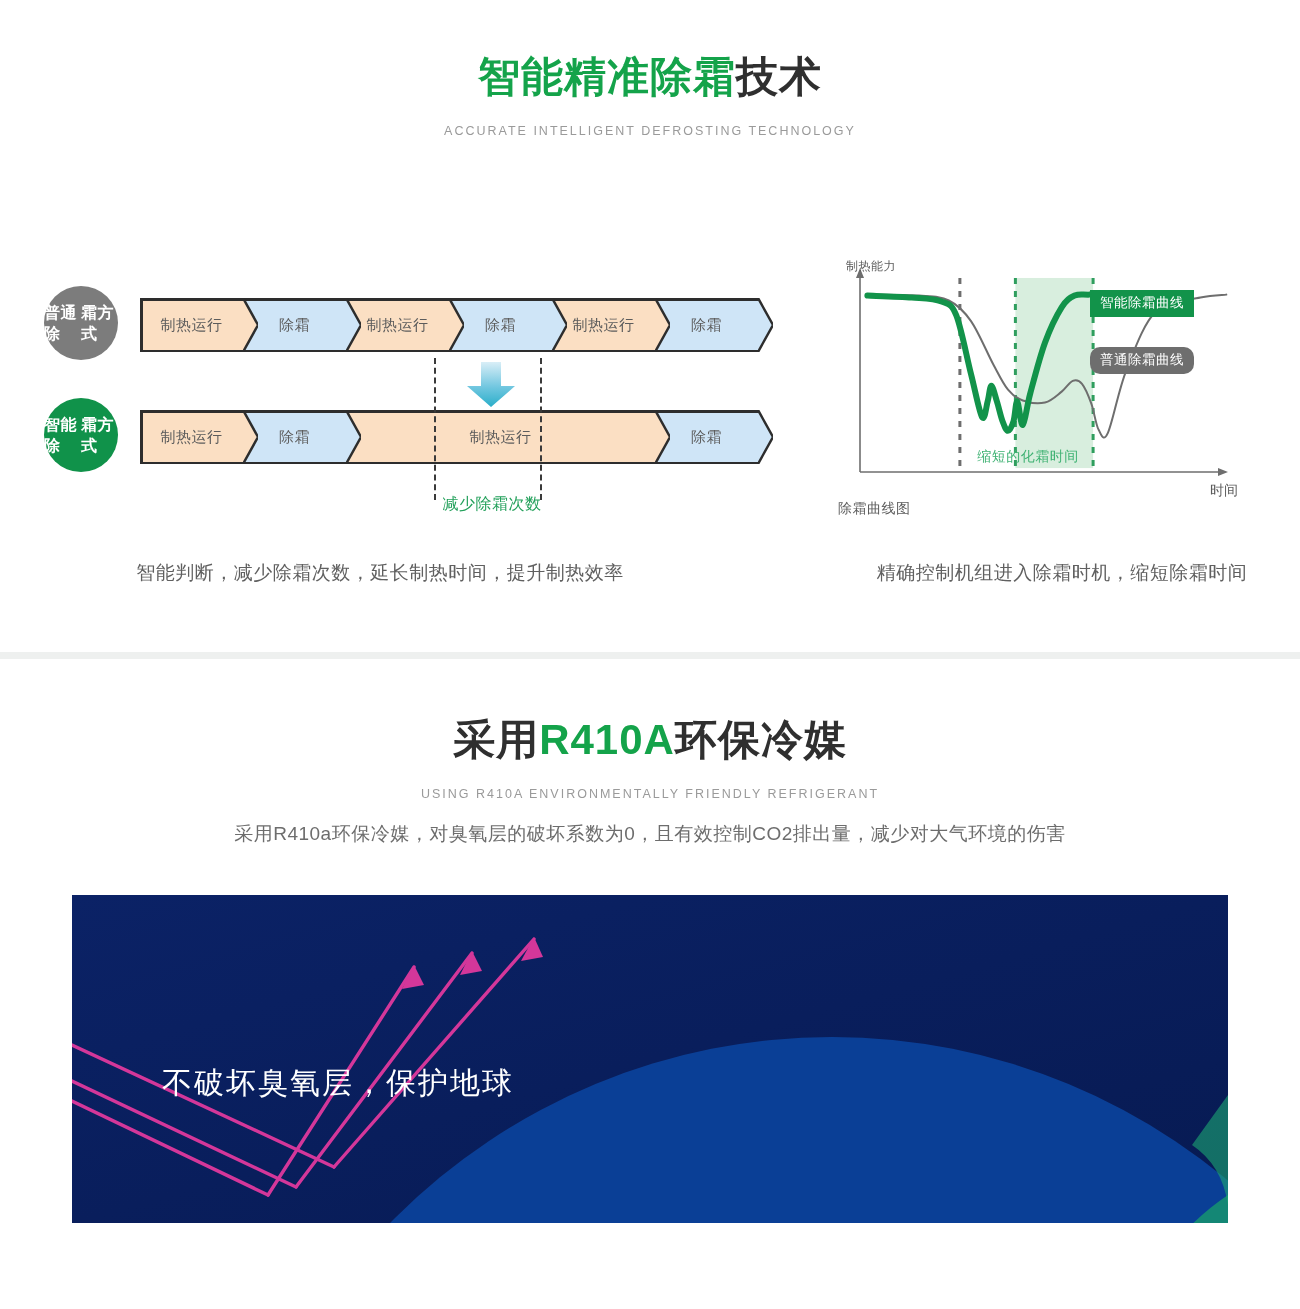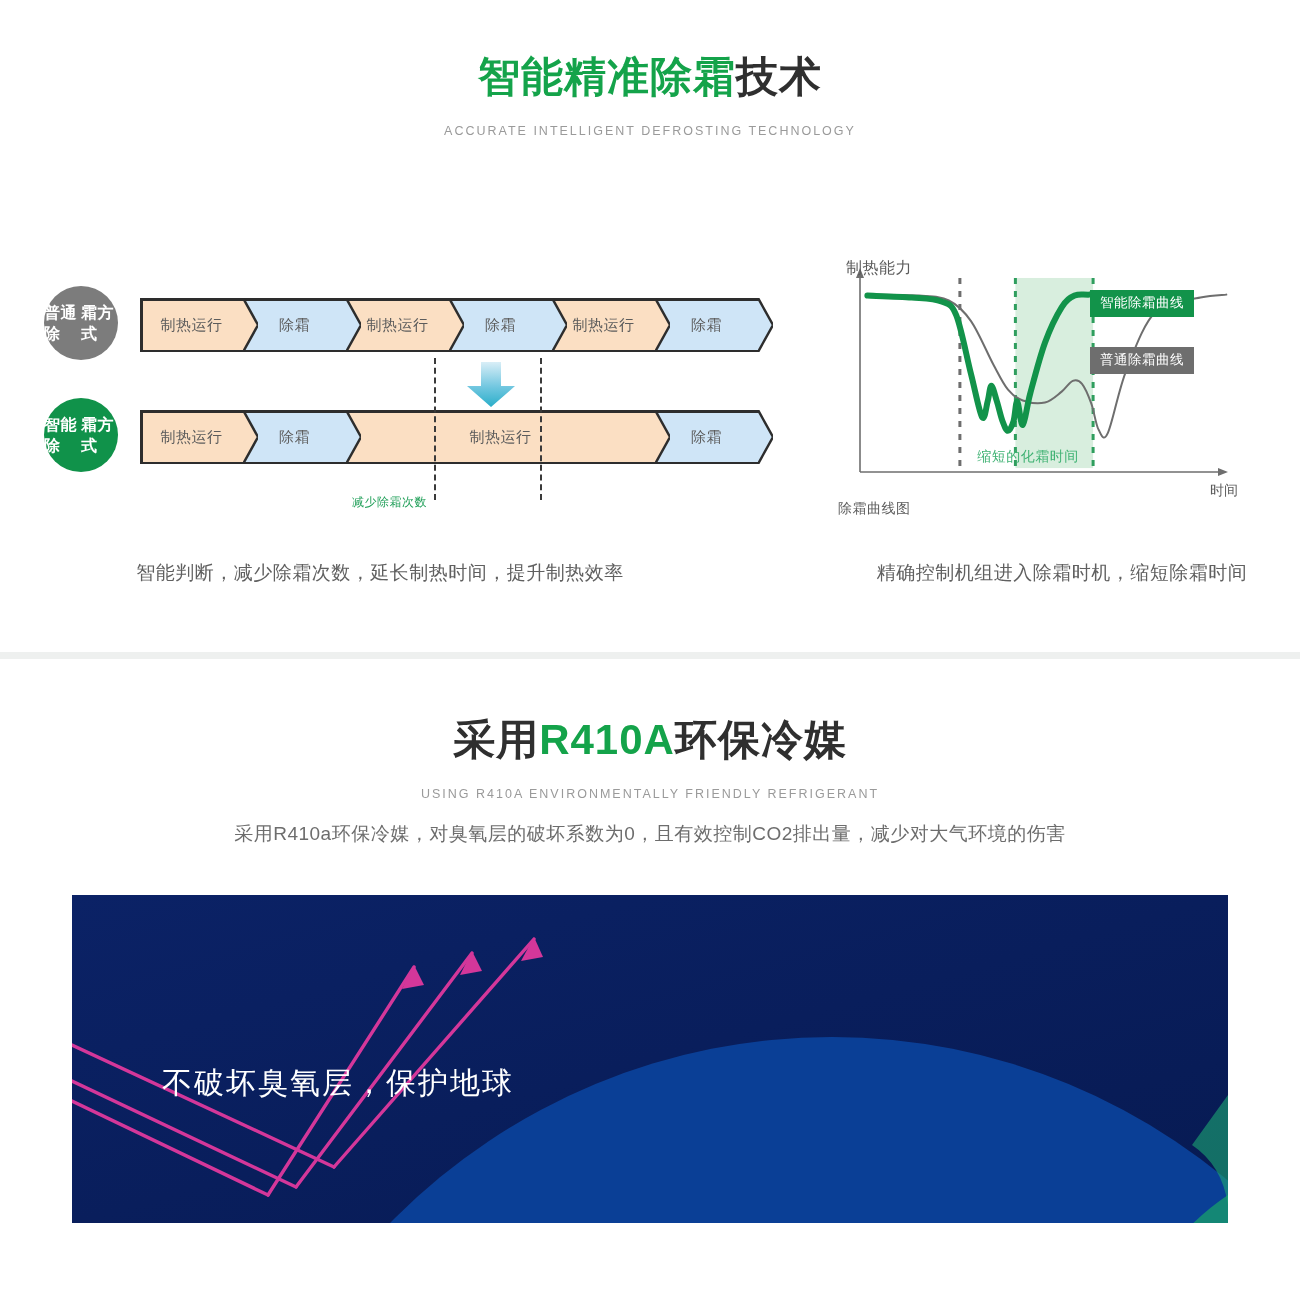--- a/index.html
+++ b/index.html
@@ -52,34 +52,34 @@
   .segcap { position:absolute; top:0; width:16px; height:54px; z-index:4; }
   .segcap svg { display:block; }
   .leftedge { position:absolute; left:0; top:0; width:2.5px; height:54px; background:#2d2d2d; z-index:5; }
 
   .dashline { position:absolute; width:0; border-left:2.5px dashed #3a3a3a; }
   .dl-a { left:434px; top:358px; height:142px; }
   .dl-b { left:540px; top:358px; height:142px; }
 
   .downarrow { position:absolute; left:466px; top:362px; width:50px; height:46px; }
 
-  .reduce-note { position:absolute; left:352px; top:494px; width:280px; 
-                 font-size:12px; color:#22a05a; letter-spacing:0.5px; }
+  .reduce-note { position:absolute; left:352px; top:494px; width:280px; text-align:center;
+                 font-size:16px; color:#22a05a; letter-spacing:0.5px; }
 
   
   .chart { position:absolute; left:838px; top:258px; width:420px; height:270px; }
   .chart svg { display:block; }
-  .ylab { position:absolute; left:8px; top:0px; font-size:16px; color:#5c5c5c; letter-spacing:0.5px; }
+  .ylab { position:absolute; left:8px; top:0px; font-size:12px; color:#5c5c5c; letter-spacing:0.5px; }
   .xlab { position:absolute; left:372px; top:224px; font-size:14px; color:#5c5c5c; }
   .chart-caption { position:absolute; left:838px; top:500px; width:330px; 
                    font-size:14px; color:#5c5c5c; letter-spacing:0.5px; }
   .legend { position:absolute; font-size:13.5px; color:#fff; letter-spacing:0.5px;
             padding:4px 10px 5px; white-space:nowrap; }
   .legend.smart  { background:#12934a; left:1090px; top:290px; }
-  .legend.normal { background:#6e6e6e; left:1090px; top:347px; }
+  .legend.normal { background:#6e6e6e; left:1090px; top:347px;border-radius:10px; }
   .shorten-note { position:absolute; left:898px; top:448px; width:260px; text-align:center;
                   font-size:14px; color:#3fb273; letter-spacing:0.5px; }
 
   .cap-left  { position:absolute; left:0px; top:560px; width:760px; text-align:center;
                font-size:19px; color:#606060; letter-spacing:0.5px; }
   .cap-right { position:absolute; left:822px; top:560px; width:480px; text-align:center;
                font-size:19px; color:#606060; letter-spacing:0.5px; }
 
   
   .section2 { position:absolute; left:0; top:659px; width:1300px; height:650px; background:#fff; }

